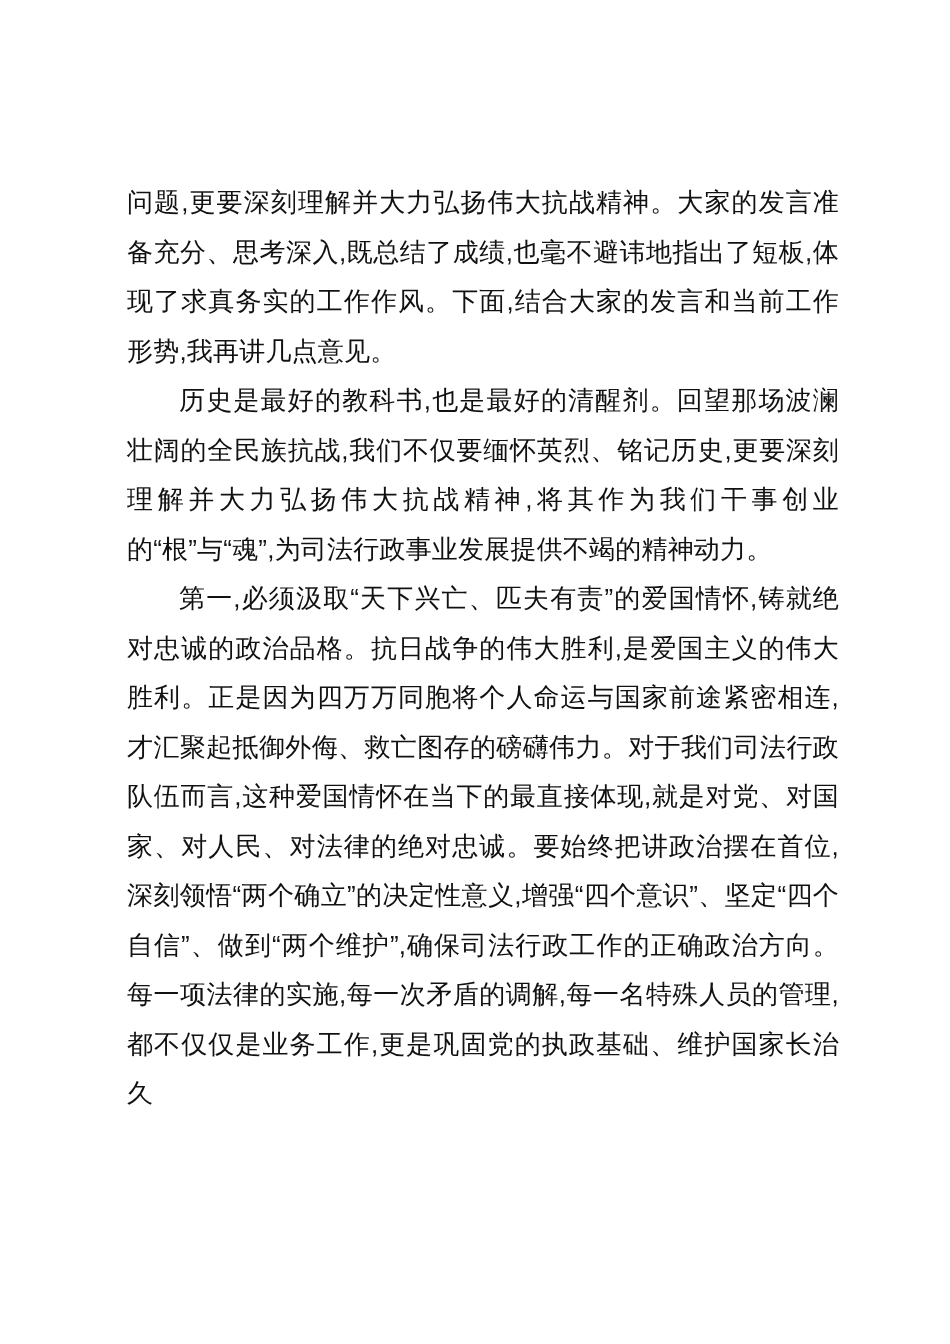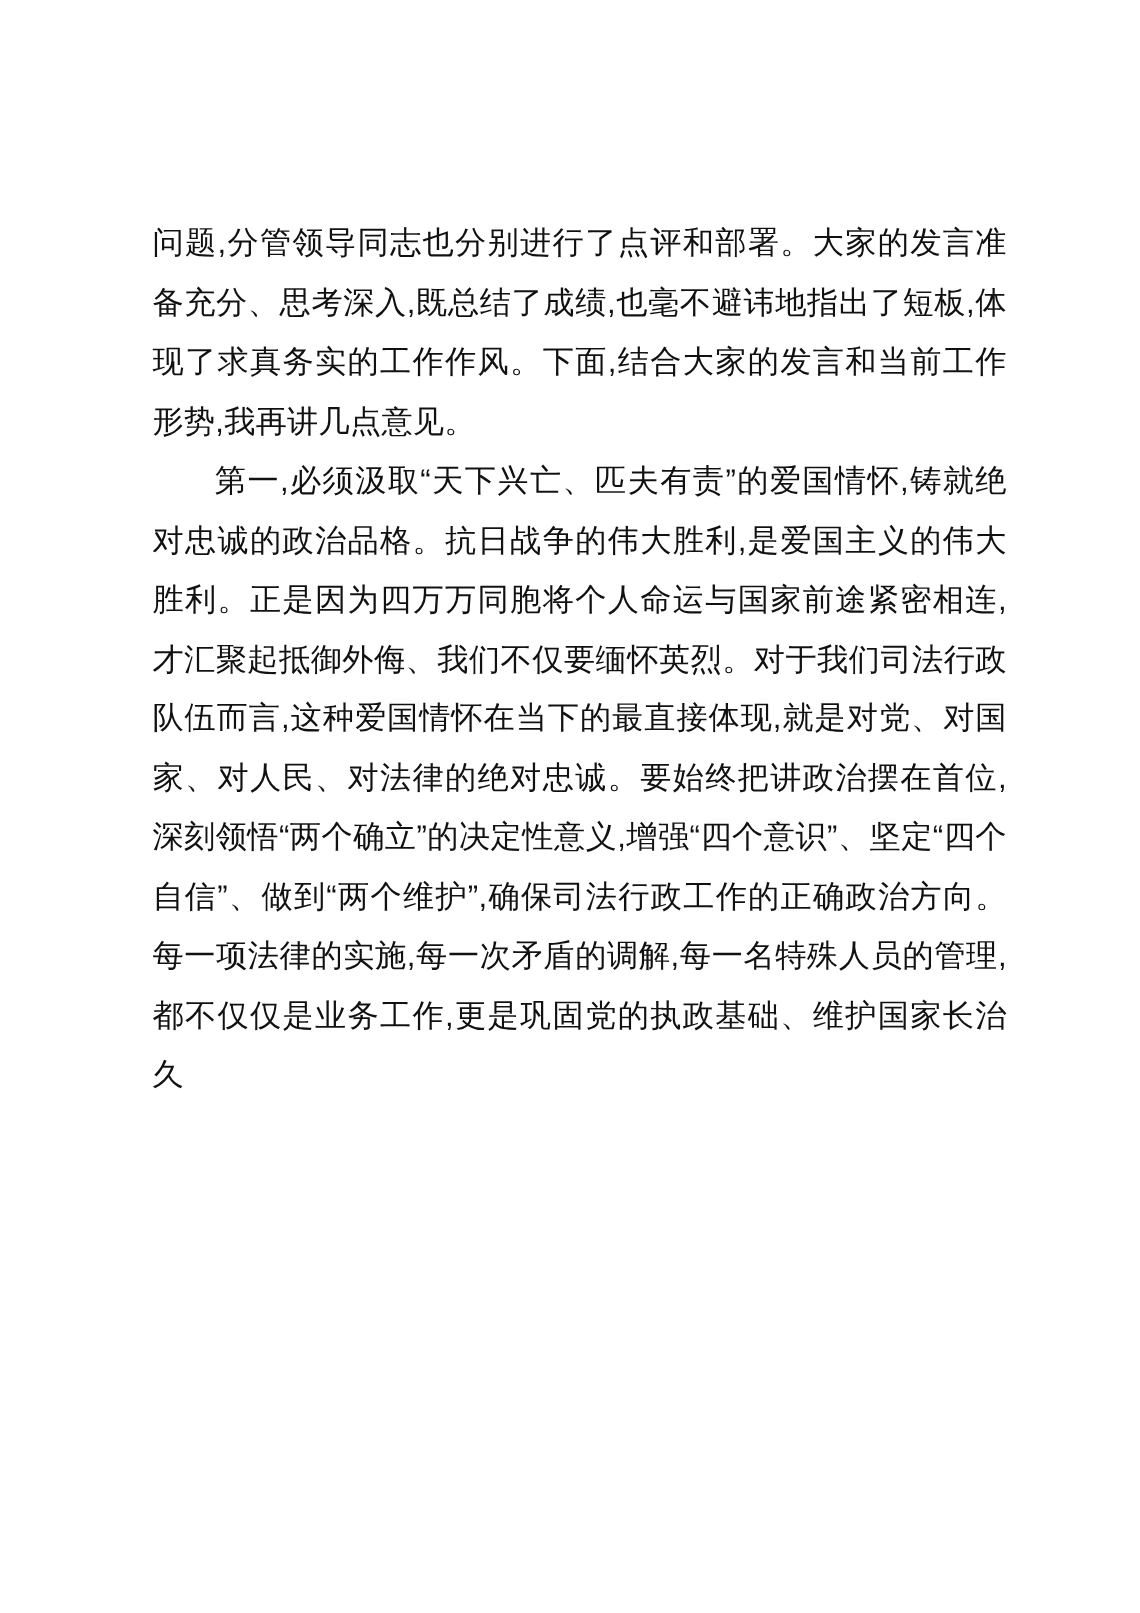--- a/index.html
+++ b/index.html
@@ -38,16 +38,17 @@
   }
   .para.no-indent {
     text-indent: 0;
   }
 </style>
 </head>
 <body>
 
 <div class="page">
   <div class="content">
-    <p class="para no-indent">问题,分管领导同志也分别进行了点评和部署。大家的发言准备充分、思考深入,既总结了成绩,也毫不避讳地指出了短板,体现了求真务实的工作作风。下面,结合大家的发言和当前工作形势,我再讲几点意见。</p>
-    <p class="para">第一,必须汲取“天下兴亡、匹夫有责”的爱国情怀,铸就绝对忠诚的政治品格。抗日战争的伟大胜利,是爱国主义的伟大胜利。正是因为四万万同胞将个人命运与国家前途紧密相连,才汇聚起抵御外侮、我们不仅要缅怀英烈。对于我们司法行政队伍而言,这种爱国情怀在当下的最直接体现,就是对党、对国家、对人民、对法律的绝对忠诚。要始终把讲政治摆在首位,深刻领悟“两个确立”的决定性意义,增强“四个意识”、坚定“四个自信”、做到“两个维护”,确保司法行政工作的正确政治方向。每一项法律的实施,每一次矛盾的调解,每一名特殊人员的管理,都不仅仅是业务工作,更是巩固党的执政基础、维护国家长治久</p>
+    <p class="para no-indent">问题,更要深刻理解并大力弘扬伟大抗战精神。大家的发言准备充分、思考深入,既总结了成绩,也毫不避讳地指出了短板,体现了求真务实的工作作风。下面,结合大家的发言和当前工作形势,我再讲几点意见。</p>
+    <p class="para">历史是最好的教科书,也是最好的清醒剂。回望那场波澜壮阔的全民族抗战,我们不仅要缅怀英烈、铭记历史,更要深刻理解并大力弘扬伟大抗战精神,将其作为我们干事创业的“根”与“魂”,为司法行政事业发展提供不竭的精神动力。</p>
+    <p class="para">第一,必须汲取“天下兴亡、匹夫有责”的爱国情怀,铸就绝对忠诚的政治品格。抗日战争的伟大胜利,是爱国主义的伟大胜利。正是因为四万万同胞将个人命运与国家前途紧密相连,才汇聚起抵御外侮、救亡图存的磅礴伟力。对于我们司法行政队伍而言,这种爱国情怀在当下的最直接体现,就是对党、对国家、对人民、对法律的绝对忠诚。要始终把讲政治摆在首位,深刻领悟“两个确立”的决定性意义,增强“四个意识”、坚定“四个自信”、做到“两个维护”,确保司法行政工作的正确政治方向。每一项法律的实施,每一次矛盾的调解,每一名特殊人员的管理,都不仅仅是业务工作,更是巩固党的执政基础、维护国家长治久</p>
   </div>
 </div>
 
 </body></html>

